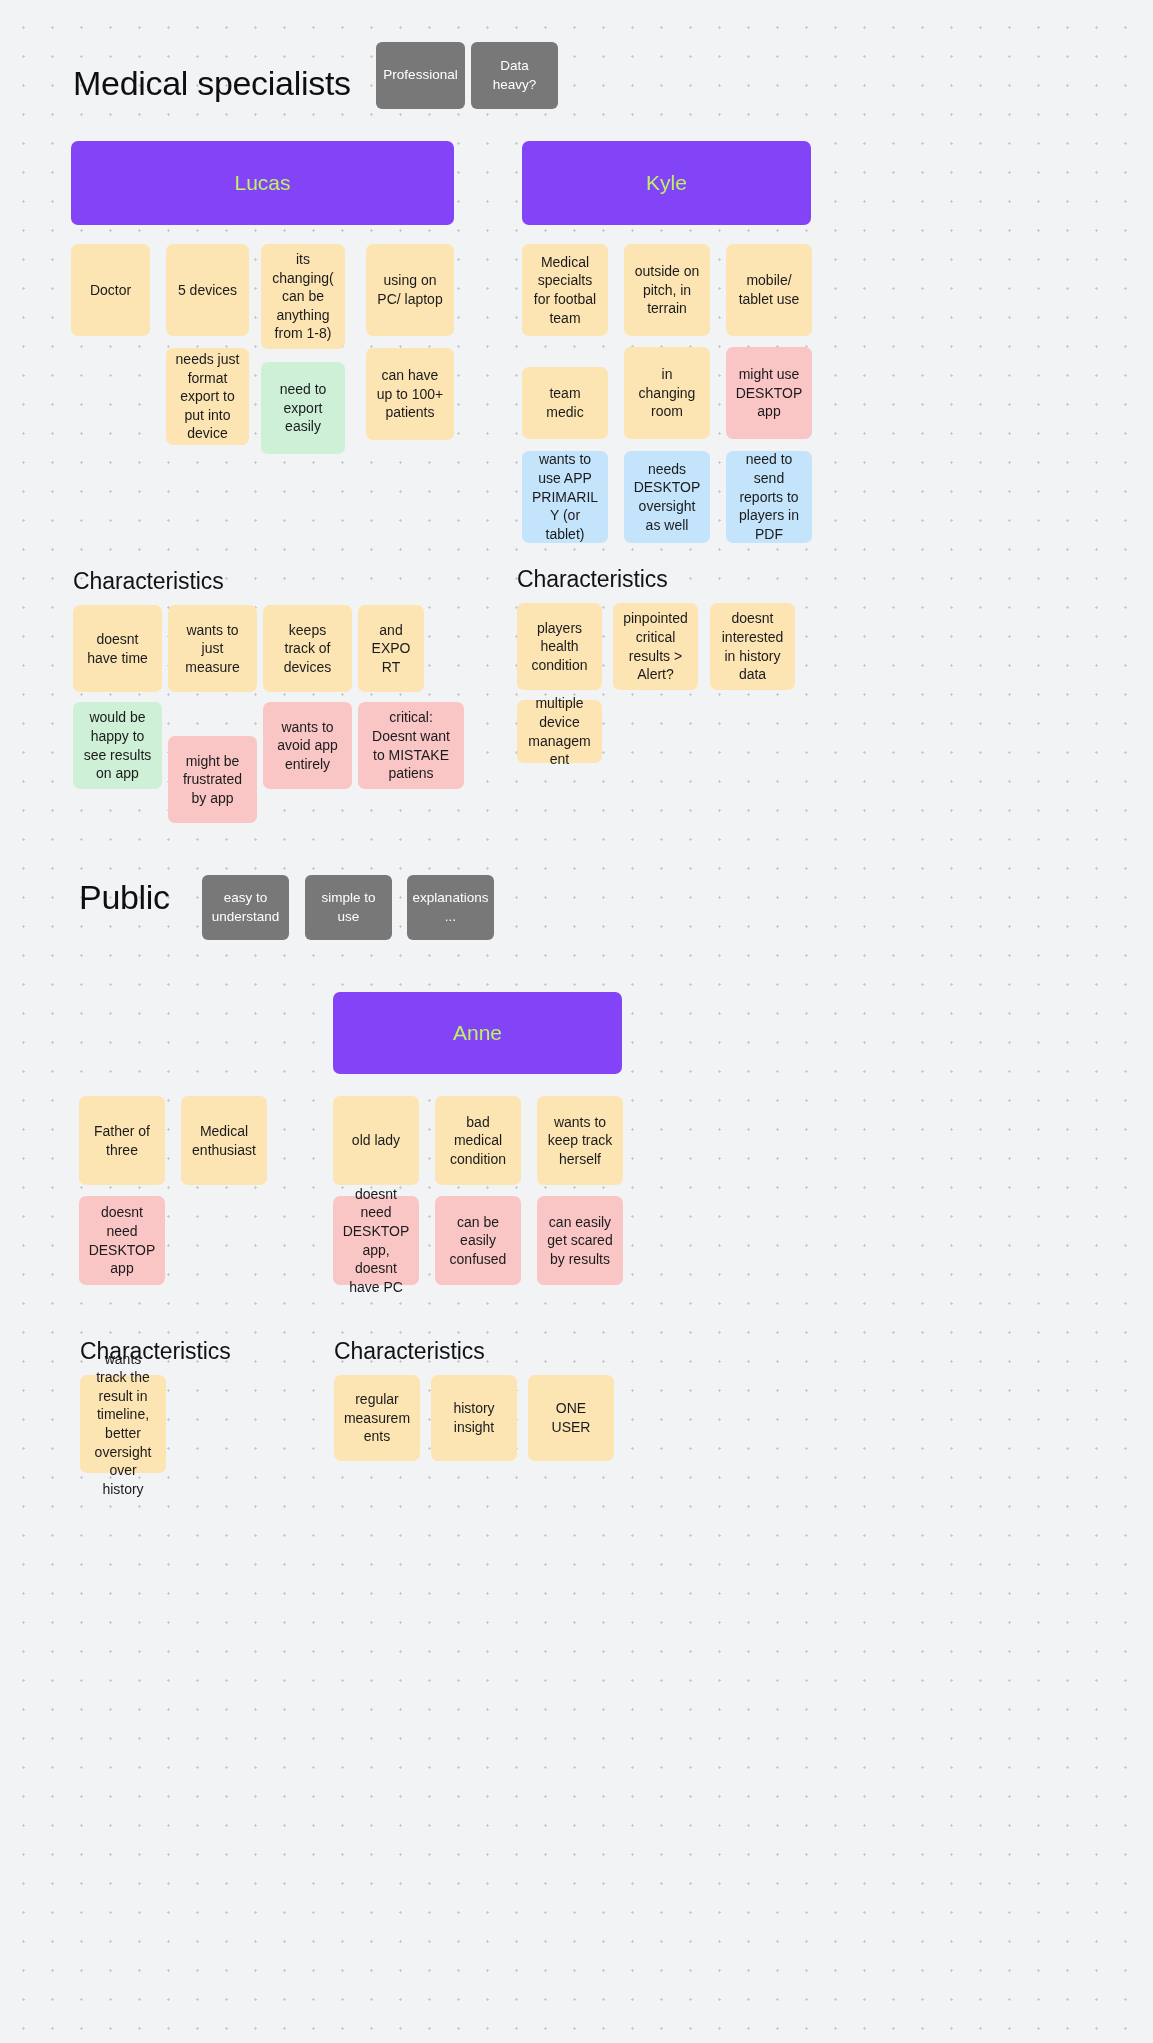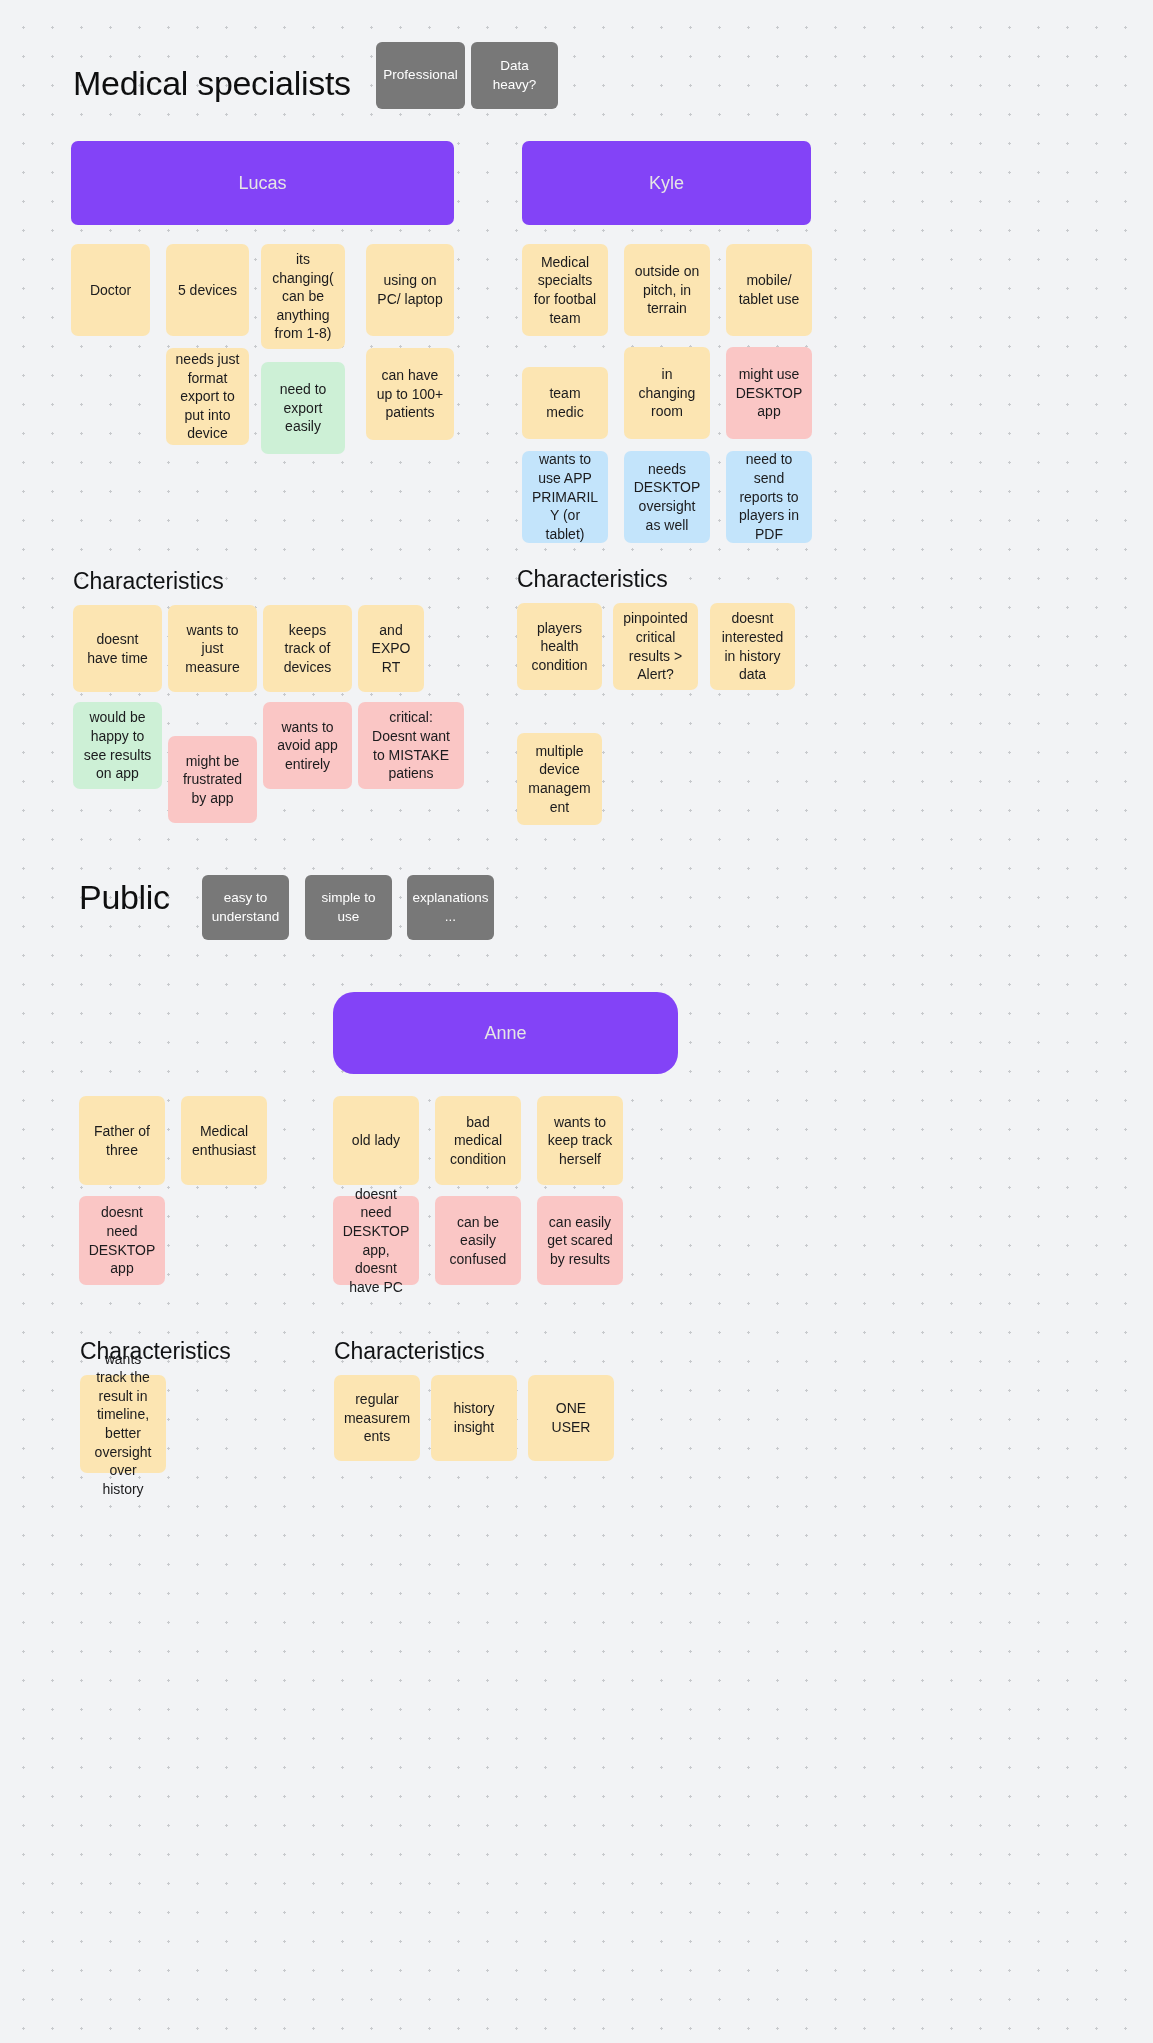--- a/index.html
+++ b/index.html
@@ -56,22 +56,22 @@
     justify-content: center;
     text-align: center;
     padding: 6px 8px;
   }
 
   
   .persona {
     position: absolute;
     background: #8343f7;
     border-radius: 7px;
-    color: #e5e5e5;
-    font-size: 18px;
+    color: #bef264;
+    font-size: 21px;
     display: flex;
     align-items: center;
     justify-content: center;
     text-align: center;
   }
 
   
   .note {
     position: absolute;
     border-radius: 7px;
@@ -136,34 +136,34 @@
   <div class="note pink" style="left:168px; top:702px; width:89px; height:87px;margin-top:34px;">might be frustrated by app</div>
   <div class="note pink" style="left:263px; top:702px; width:89px; height:87px;">wants to avoid app entirely</div>
   <div class="note pink" style="left:358px; top:702px; width:106px; height:87px;">critical: Doesnt want to MISTAKE patiens</div>
 
   <div class="sub-title" style="left:517px; top:568px;">Characteristics</div>
 
   <div class="note yellow" style="left:517px; top:603px; width:85px; height:87px;">players health condition</div>
   <div class="note yellow" style="left:613px; top:603px; width:85px; height:87px;">pinpointed critical results &gt; Alert?</div>
   <div class="note yellow" style="left:710px; top:603px; width:85px; height:87px;">doesnt interested in history data</div>
 
-  <div class="note yellow" style="left:517px; top:700px; width:85px; height:92px;margin-top:33px;">multiple device management</div>
+  <div class="note yellow" style="left:517px; top:700px; width:85px; height:63px;">multiple device management</div>
 
   <div class="big-title" style="left:79px; top:880px;">Public</div>
 
   <div class="tag" style="left:202px; top:875px; width:87px; height:65px;">easy to understand</div>
   <div class="tag" style="left:305px; top:875px; width:87px; height:65px;">simple to use</div>
   <div class="tag" style="left:407px; top:875px; width:87px; height:65px;">explanations ...</div>
 
 
   <div class="note yellow" style="left:79px; top:1096px; width:86px; height:89px;">Father of three</div>
   <div class="note yellow" style="left:181px; top:1096px; width:86px; height:89px;">Medical enthusiast</div>
   <div class="note pink" style="left:79px; top:1196px; width:86px; height:89px;">doesnt need DESKTOP app</div>
 
-  <div class="persona" style="left:333px; top:992px; width:345px; height:82px;border-radius:21px;">Anne</div>
+  <div class="persona" style="left:333px; top:992px; width:289px; height:82px;">Anne</div>
 
   <div class="note yellow" style="left:333px; top:1096px; width:86px; height:89px;">old lady</div>
   <div class="note yellow" style="left:435px; top:1096px; width:86px; height:89px;">bad medical condition</div>
   <div class="note yellow" style="left:537px; top:1096px; width:86px; height:89px;">wants to keep track herself</div>
 
   <div class="note pink" style="left:333px; top:1196px; width:86px; height:89px;">doesnt need DESKTOP app, doesnt have PC</div>
   <div class="note pink" style="left:435px; top:1196px; width:86px; height:89px;">can be easily confused</div>
   <div class="note pink" style="left:537px; top:1196px; width:86px; height:89px;">can easily get scared by results</div>
 
   <div class="sub-title" style="left:80px; top:1340px;">Characteristics</div>

